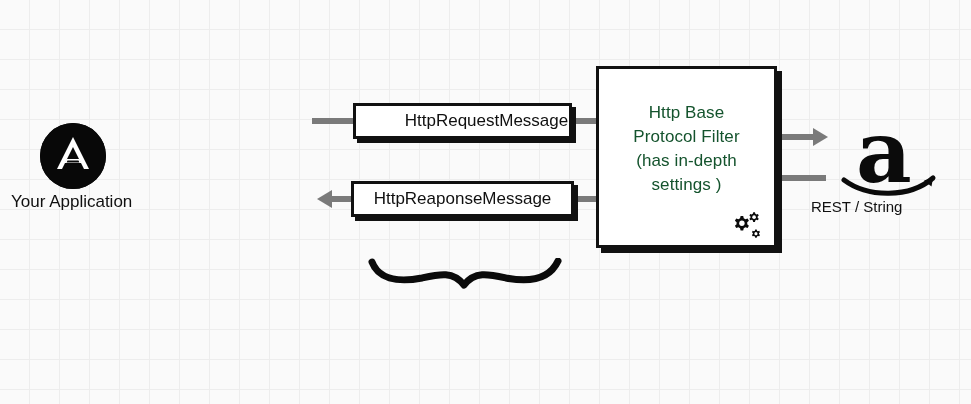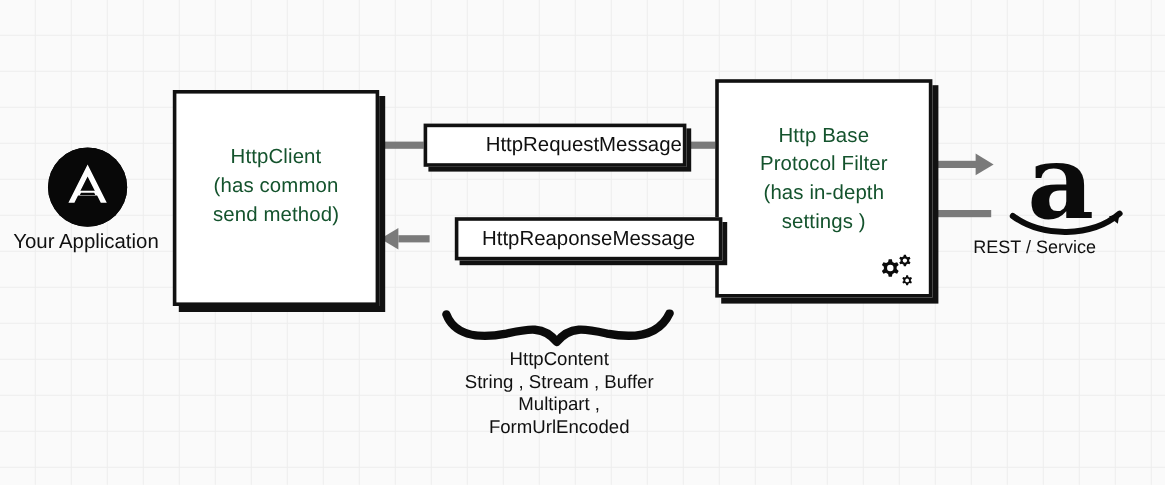--- a/index.html
+++ b/index.html
@@ -139,37 +139,32 @@
   <div class="app-logo" style="left:40px; top:123px;">
     <svg width="66" height="66" viewBox="0 0 66 66" aria-hidden="true">
       <circle cx="33" cy="33" r="33" fill="#080808"></circle>
       <path d="M33 14 L49 46 L44 46 L33 24 L22 46 L17 46 Z" fill="#ffffff"></path>
       <path d="M26.5 36 L39.5 36 L41.5 40 L24.5 40 Z" fill="#ffffff"></path>
       <path d="M27.5 37.6 L38.5 37.6 L39.4 39.4 L26.6 39.4 Z" fill="#080808"></path>
     </svg>
   </div>
   <div class="app-caption" style="left:11px; top:192px;">Your  Application</div>
 
-  <div class="node-box" style="left:144px; top:75px; width:172px; height:180px;">
-    <div class="node-label" style="transform:translateY(-10px);">HttpClient
-(has common
-send method)</div>
-  </div>
 
   <div class="conn" style="left:312px; top:118px; width:46px;"></div>
 
   <div class="msg-box" style="left:353px; top:103px; width:219px; height:36px;padding-left:48px;">
     <div class="msg-label">HttpRequestMessage</div>
   </div>
 
   <div class="conn" style="left:566px; top:118px; width:36px;"></div>
 
   <div class="conn" style="left:568px; top:196px; width:34px;"></div>
 
-  <div class="msg-box" style="left:351px; top:181px; width:223px; height:36px;margin-left:28px;">
+  <div class="msg-box" style="left:351px; top:181px; width:223px; height:36px;">
     <div class="msg-label">HttpReaponseMessage</div>
   </div>
 
   <div class="conn" style="left:332px; top:196px; width:26px;"></div>
   <div class="arrowhead-left" style="left:317px; top:190px;"></div>
 
   <div class="node-box" style="left:596px; top:66px; width:181px; height:182px;">
     <div class="node-label" style="transform:translateY(-8px);">Http Base
 Protocol Filter
 (has in-depth
@@ -208,27 +203,23 @@
 
   <div class="conn" style="left:777px; top:175px; width:49px;"></div>
 
   <div class="abs" style="left:838px; top:110px; width:110px; height:88px;">
     <svg width="110" height="88" viewBox="0 0 110 88" aria-hidden="true">
       <text x="18" y="72" font-family="DejaVu Serif, serif" font-weight="bold" font-size="86" fill="#0b0b0b">a</text>
       <path d="M6 70 C 30 88, 72 88, 95 68" stroke="#0b0b0b" stroke-width="5" fill="none" stroke-linecap="round"></path>
       <path d="M95 68 L 86 70.5 L 93.5 76.5 Z" fill="#0b0b0b"></path>
     </svg>
   </div>
-  <div class="service-caption" style="left:811px; top:198px;">REST / Service</div>
+  <div class="service-caption" style="left:811px; top:198px;">REST / String</div>
 
   <div class="brace-wrap" style="left:368px; top:258px;">
     <svg width="196" height="34" viewBox="0 0 196 34" aria-hidden="true">
       <path d="M4 4 C 10 20, 28 25, 54 20 C 72 16, 85 13, 96 27
                C 107 13, 120 16, 138 20 C 164 25, 182 20, 190 3" stroke="#0b0b0b" stroke-width="7" fill="none" stroke-linecap="round" stroke-linejoin="round"></path>
     </svg>
   </div>
 
-  <div class="content-caption" style="left:346px; top:290px; width:240px;">HttpContent
-String , Stream , Buffer
-Multipart ,
-FormUrlEncoded</div>
 
 </div>
 
 </body></html>

